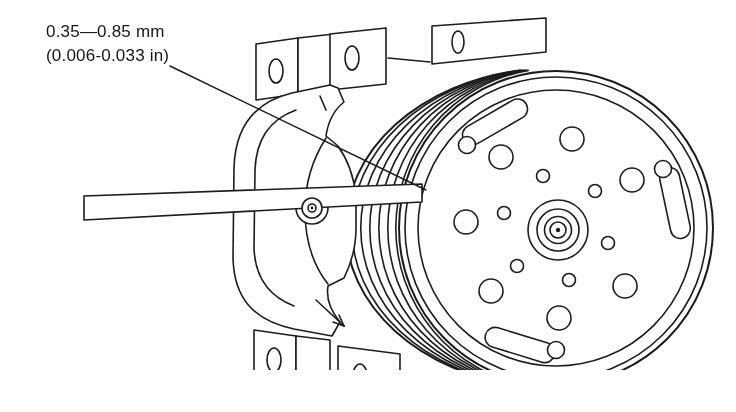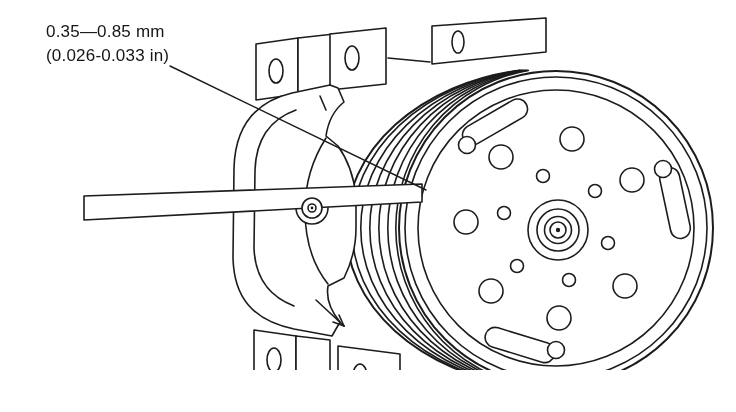--- a/index.html
+++ b/index.html
@@ -123,16 +123,16 @@
       <circle cx="312" cy="208" r="1.4" fill="#1c1c1c" stroke="none"></circle>
     </g>
 
     <g>
       <line x1="170" y1="66" x2="426" y2="190" stroke-width="1.4"></line>
     </g>
   </svg>
 
   <div class="annotation">
     <span class="line">0.35—0.85 mm</span>
-    <span class="line">(0.026-0.033 in)</span>
+    <span class="line">(0.006-0.033 in)</span>
   </div>
 
 </div>
 
 </body></html>

